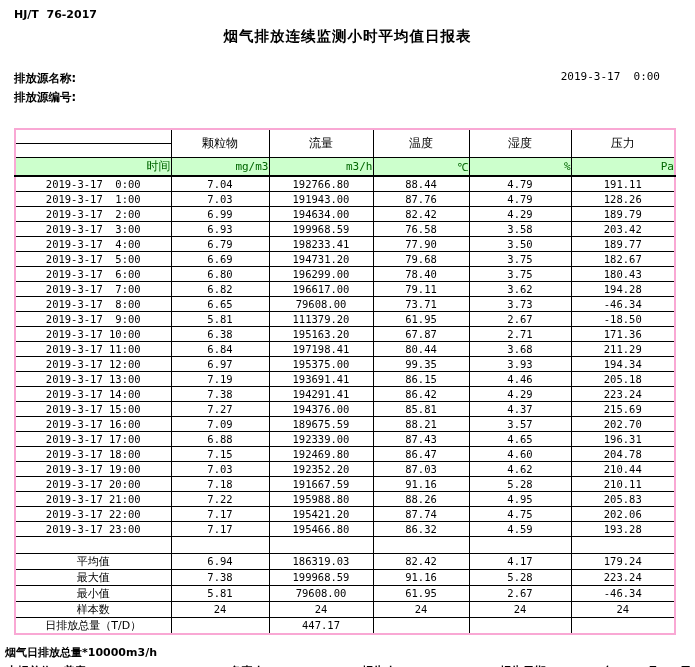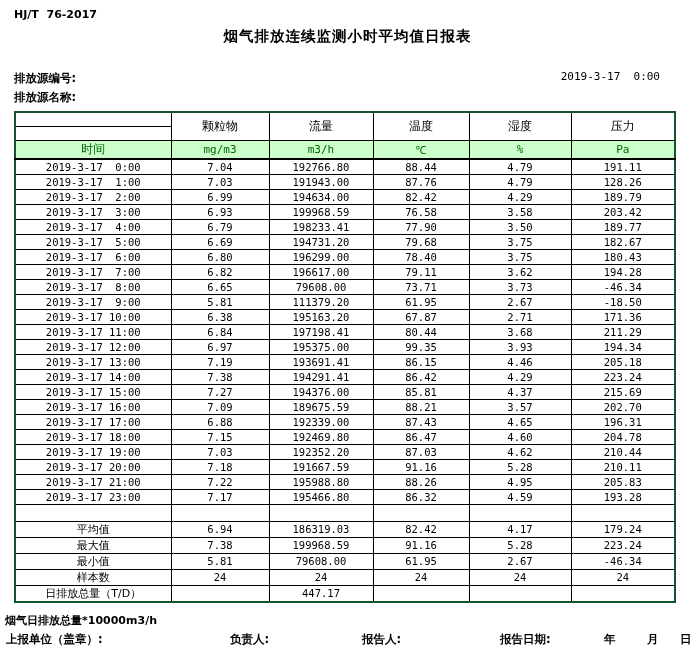--- a/index.html
+++ b/index.html
@@ -33,45 +33,46 @@
   .meta .line { line-height: 19px; }
   .meta .date {
     position: absolute;
     top: 1px; right: 21px;
     font-weight: normal;
     font-size: 11px;
     white-space: pre;
     font-family: "DejaVu Sans Mono", monospace;
   }
   table.report {
-    margin: 4px 0 0 14px;
+    margin: 21px 0 0 14px;
     border-collapse: collapse;
     table-layout: fixed;
     width: 660px;
-    border: 2px solid #14532d;
+    border: 2px solid #f9a8d4;
     font-size: 11px;
   }
   table.report td, table.report th {
     border: 1px solid #000;
     text-align: center;
     vertical-align: middle;
     overflow: hidden;
     padding: 0;
   }
   tr.pollutant-row th { height: 28px; font-weight: normal; font-size: 12px; }
   th.time-split { padding: 0; }
   th.time-split .half { height: 13px; }
   th.time-split .half.top { border-bottom: 1px solid #000; height: 14px; }
   tr.unit-row td {
     height: 17px;
     background: #ccffcc;
     color: #006600;
     font-size: 11px;
     border-bottom: 2px solid #000;
     font-family: "DejaVu Sans Mono", monospace;
+    text-align: right;
   }
   tr.unit-row td.time-head { font-size: 12px; font-family: "DejaVu Sans", sans-serif; }
   tr.data-row td {
     height: 15px;
     font-family: "DejaVu Sans Mono", monospace;
     font-size: 10.5px;
     white-space: pre;
   }
   tr.empty-row td { height: 17px; }
   tr.summary-row td {
@@ -105,22 +106,22 @@
   .pos-day    { left: 680px; }
 </style>
 </head>
 <body>
 
 <div class="std">HJ/T  76-2017</div>
 
 <div class="title">烟气排放连续监测小时平均值日报表</div>
 
 <div class="meta">
+  <div class="line">排放源名称:</div>
   <div class="line">排放源编号:</div>
-  <div class="line">排放源名称:</div>
   <div class="date">2019-3-17  0:00</div>
 </div>
 
 <table class="report">
   <colgroup>
     <col style="width:156px">
       <col style="width:98px">
       <col style="width:104px">
     <col style="width:96px">
       <col style="width:102px">
@@ -318,20 +319,28 @@
       </tr>
       <tr class="data-row">
         <td class="time-cell">2019-3-17 21:00</td>
         <td>7.22</td>
         <td>195988.80</td>
         <td>88.26</td>
         <td>4.95</td>
         <td>205.83</td>
       </tr>
       <tr class="data-row">
+        <td class="time-cell">2019-3-17 22:00</td>
+        <td>7.17</td>
+        <td>195421.20</td>
+        <td>87.74</td>
+        <td>4.75</td>
+        <td>202.06</td>
+      </tr>
+      <tr class="data-row">
         <td class="time-cell">2019-3-17 23:00</td>
         <td>7.17</td>
         <td>195466.80</td>
         <td>86.32</td>
         <td>4.59</td>
         <td>193.28</td>
       </tr>
       <tr class="empty-row">
         <td></td>
         <td></td>

